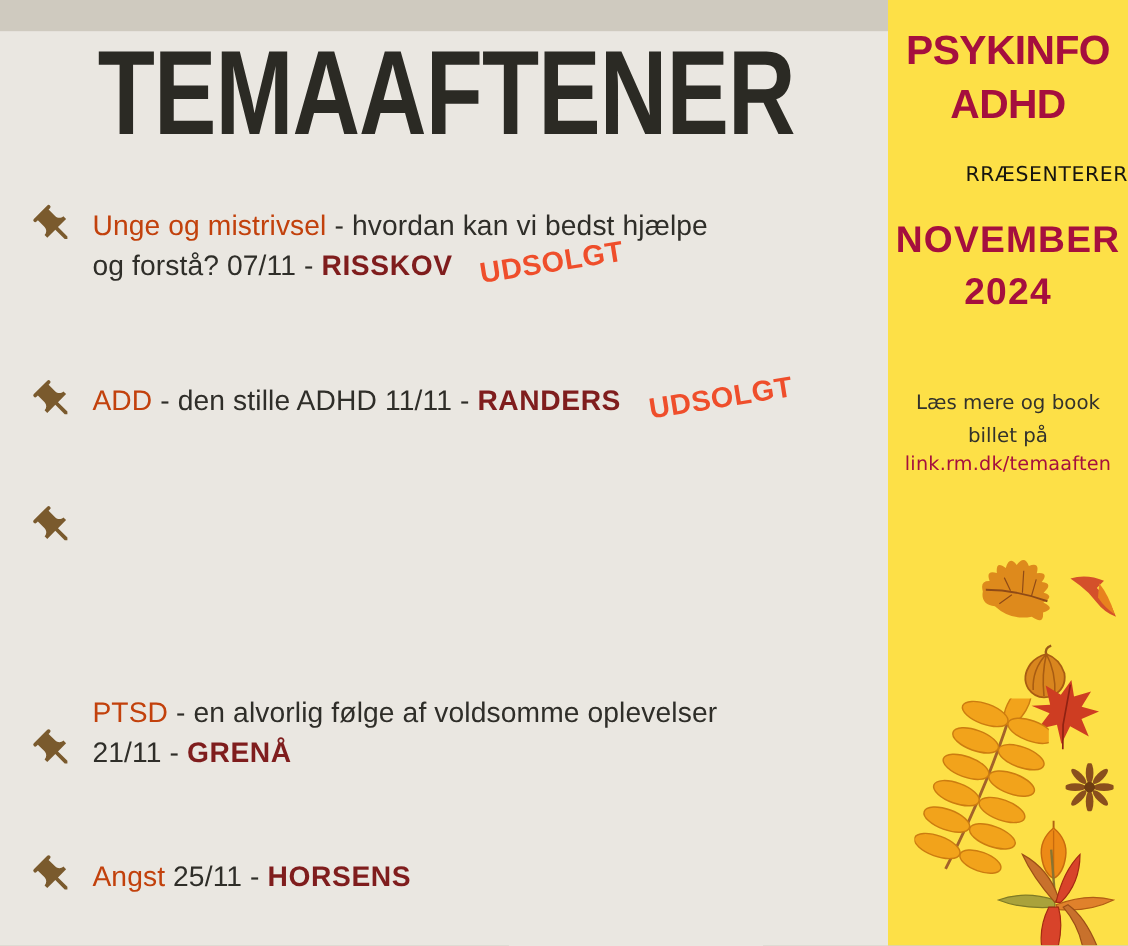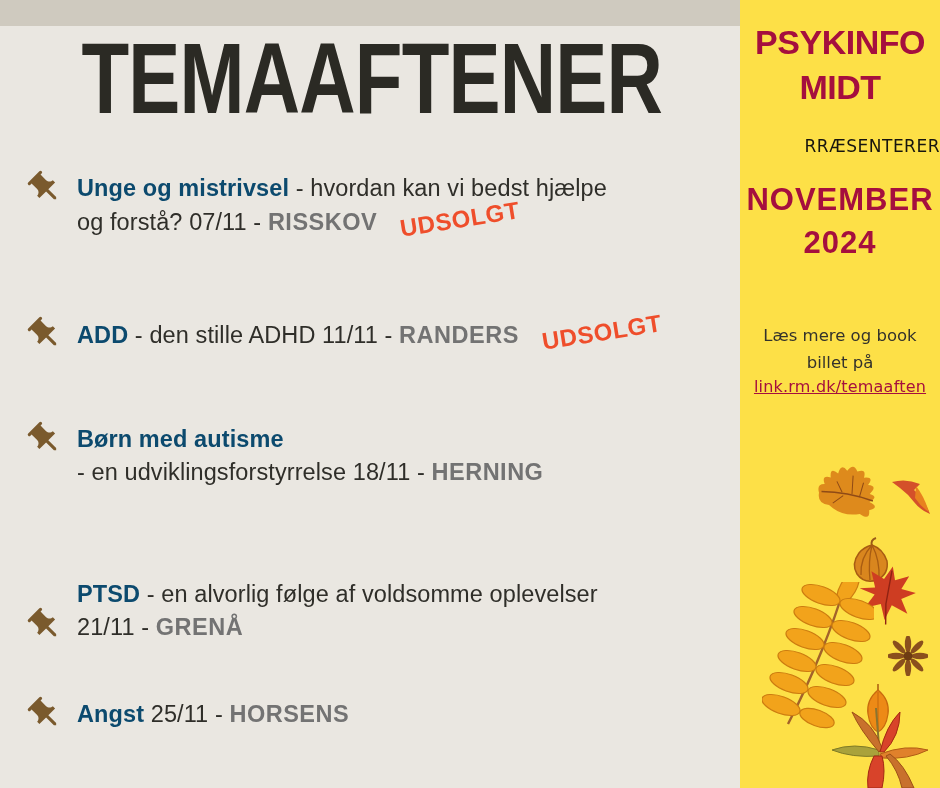--- a/index.html
+++ b/index.html
@@ -11,28 +11,28 @@
   .main{position:relative;width:740px;height:788px;background:#EAE7E1;flex:none;margin-top:26px;}
   .page-title{
     position:absolute;top:4px;left:0;width:740px;text-align:center;
     font-size:100px;line-height:96px;font-weight:700;color:#2B2A24;
     letter-spacing:-1px;transform:scaleX(0.78);transform-origin:50% 50%;
     white-space:nowrap;
   }
   .event{position:absolute;left:26px;display:flex;align-items:flex-start;gap:13px;width:690px;}
   .event .pin{flex:none;width:38px;height:38px;margin-top:-3px;}
   .event-text{font-size:23.5px;line-height:33px;color:#2F2E29;letter-spacing:0.1px;}
-  .event-text b{font-weight:700;color:#0c4a6e;}
-  .city{font-weight:700;color:#737373;letter-spacing:0.5px;}
+  .event-text b{font-weight:400;color:#c2410c;}
+  .city{font-weight:700;color:#7f1d1d;letter-spacing:0.5px;}
   .soldout{
     display:inline-block;font-weight:700;color:#EF4E2B;font-size:24px;
     letter-spacing:0.5px;margin-left:22px;
     transform:rotate(-9deg) translateY(7px);transform-origin:left center;
   }
-  .ev1{top:146px;} .ev2{top:292px;} .ev3{top:397px;} .ev4{top:552px;align-items:flex-end;} .ev5{top:672px;text-align:center;}
+  .ev1{top:146px;} .ev2{top:292px;} .ev3{top:397px;} .ev4{top:552px;align-items:flex-end;} .ev5{top:688px;text-align:center;}
   
   .sidebar{position:relative;width:200px;height:788px;background:#fde047;flex:none;overflow:hidden;}
   .brand{
     position:absolute;top:20px;left:0;width:200px;text-align:center;
     color:#A50F3E;font-weight:700;font-size:34px;line-height:45px;letter-spacing:-0.5px;
   }
   .presents{
     position:absolute;top:136px;left:0;width:200px;text-align:right;
     font-family:"DejaVu Sans",sans-serif;font-size:17px;color:#17150F;letter-spacing:0.5px;
   }
@@ -41,21 +41,20 @@
     color:#A50F3E;font-weight:700;font-size:31px;line-height:43px;letter-spacing:1px;
   }
   .info{
     position:absolute;top:322px;left:0;width:200px;text-align:center;
     font-family:"DejaVu Sans",sans-serif;font-size:16.5px;line-height:27px;color:#33322C;
   }
   .link{
     position:absolute;top:377px;left:0;width:200px;text-align:center;
     font-family:"DejaVu Sans",sans-serif;font-size:16px;color:#A50F3E;letter-spacing:0.2px;
     cursor:pointer;
-    text-decoration:underline;
   }
   .leaf{position:absolute;}
 </style>
 </head>
 <body>
 
 <div class="poster">
 
   <div class="main">
     <div class="page-title">TEMAAFTENER</div>
@@ -82,24 +81,20 @@
         <b>ADD</b><span> - den stille ADHD 11/11 - </span><span class="city">RANDERS</span><span class="soldout">UDSOLGT</span>
       </div>
     </div>
 
     <div class="event ev3">
       <svg class="pin" viewBox="0 0 24 24">
         <g transform="rotate(-45 12 12)">
             <path fill="#7A5A2D" d="M16 9V4h1a1 1 0 0 0 0-2H7a1 1 0 0 0 0 2h1v5c0 1.66-1.34 3-3 3v2h5.97v7l1 1 1-1v-7H19v-2c-1.66 0-3-1.34-3-3z"></path>
           </g>
       </svg>
-      <div class="event-text">
-        <b>Børn med autisme</b><br>
-        <span>- en udviklingsforstyrrelse 18/11 - </span><span class="city">HERNING</span>
-      </div>
     </div>
 
     <div class="event ev4">
       <svg class="pin" viewBox="0 0 24 24">
         <g transform="rotate(-45 12 12)">
             <path fill="#7A5A2D" d="M16 9V4h1a1 1 0 0 0 0-2H7a1 1 0 0 0 0 2h1v5c0 1.66-1.34 3-3 3v2h5.97v7l1 1 1-1v-7H19v-2c-1.66 0-3-1.34-3-3z"></path>
           </g>
       </svg>
       <div class="event-text">
         <b>PTSD</b><span> - en alvorlig følge af voldsomme oplevelser</span><br>
@@ -115,21 +110,21 @@
       </svg>
       <div class="event-text">
         <b>Angst</b><span> 25/11 - </span><span class="city">HORSENS</span>
       </div>
     </div>
   </div>
 
   <div class="sidebar">
     <div class="brand">
       <div>PSYKINFO</div>
-      <div>MIDT</div>
+      <div>ADHD</div>
     </div>
     <div class="presents">RRÆSENTERER</div>
     <div class="month">
       <div>NOVEMBER</div>
       <div>2024</div>
     </div>
     <div class="info">
       <div>Læs mere og book</div>
       <div>billet på</div>
     </div>

